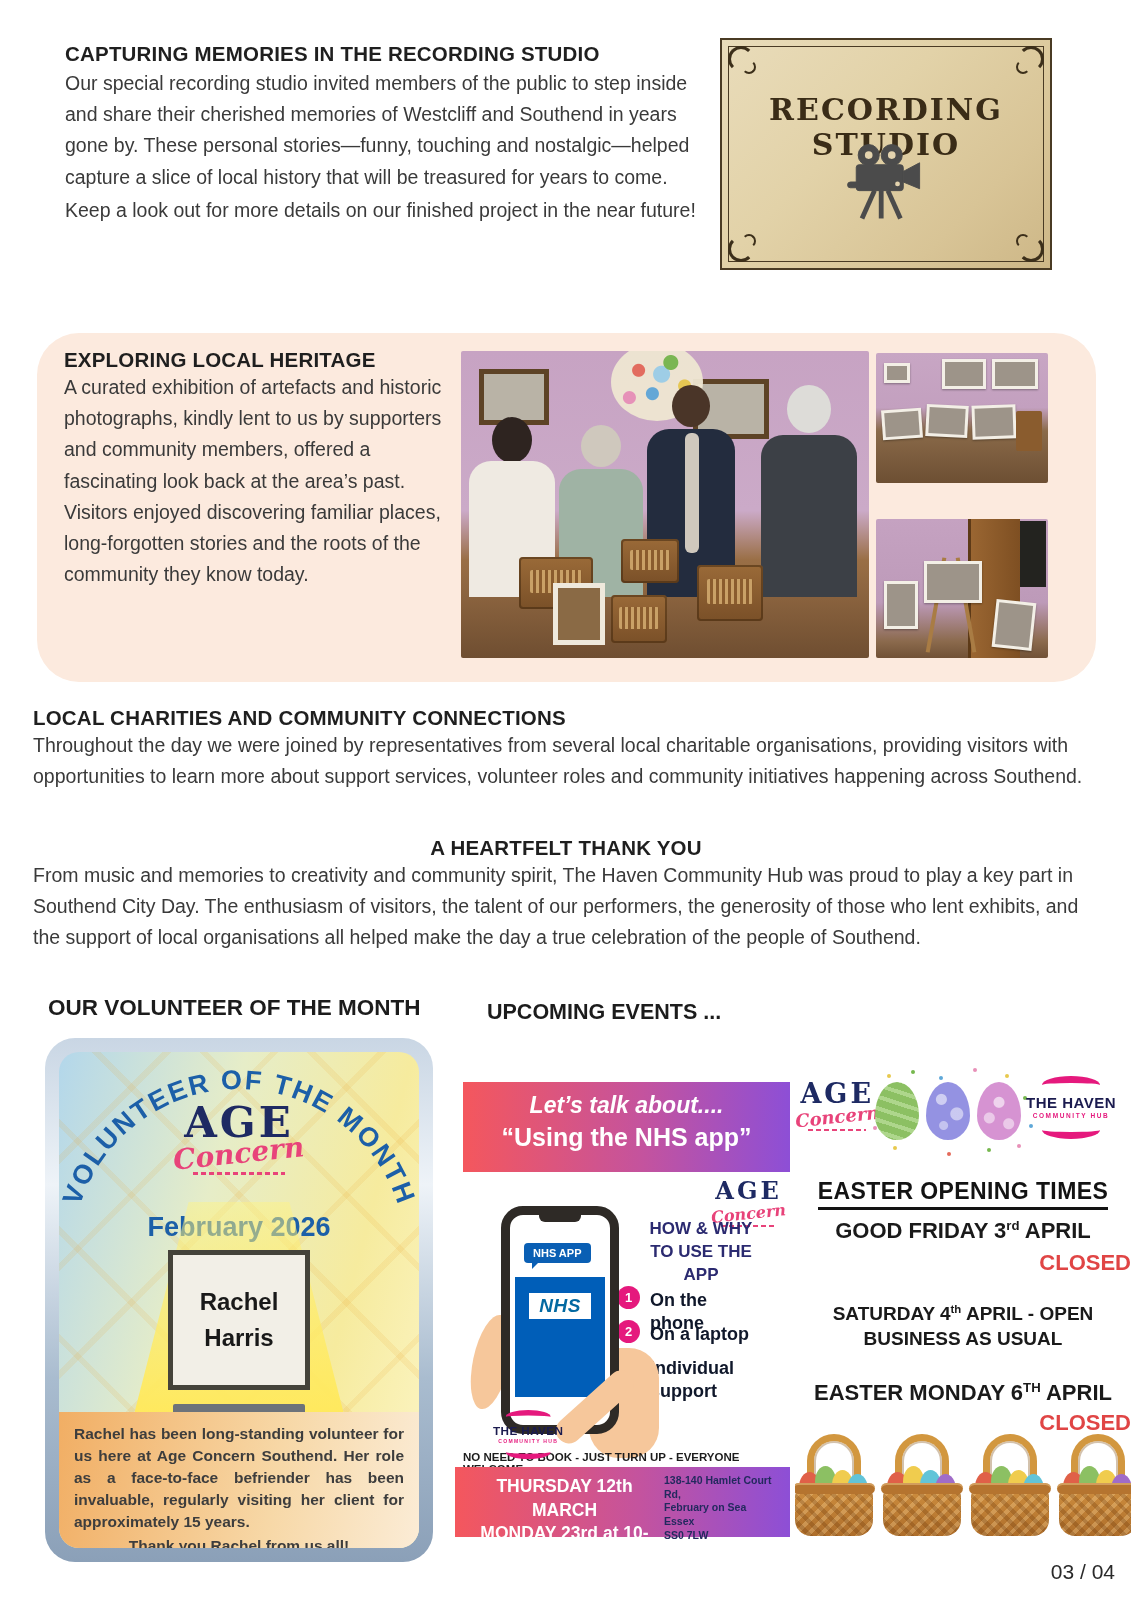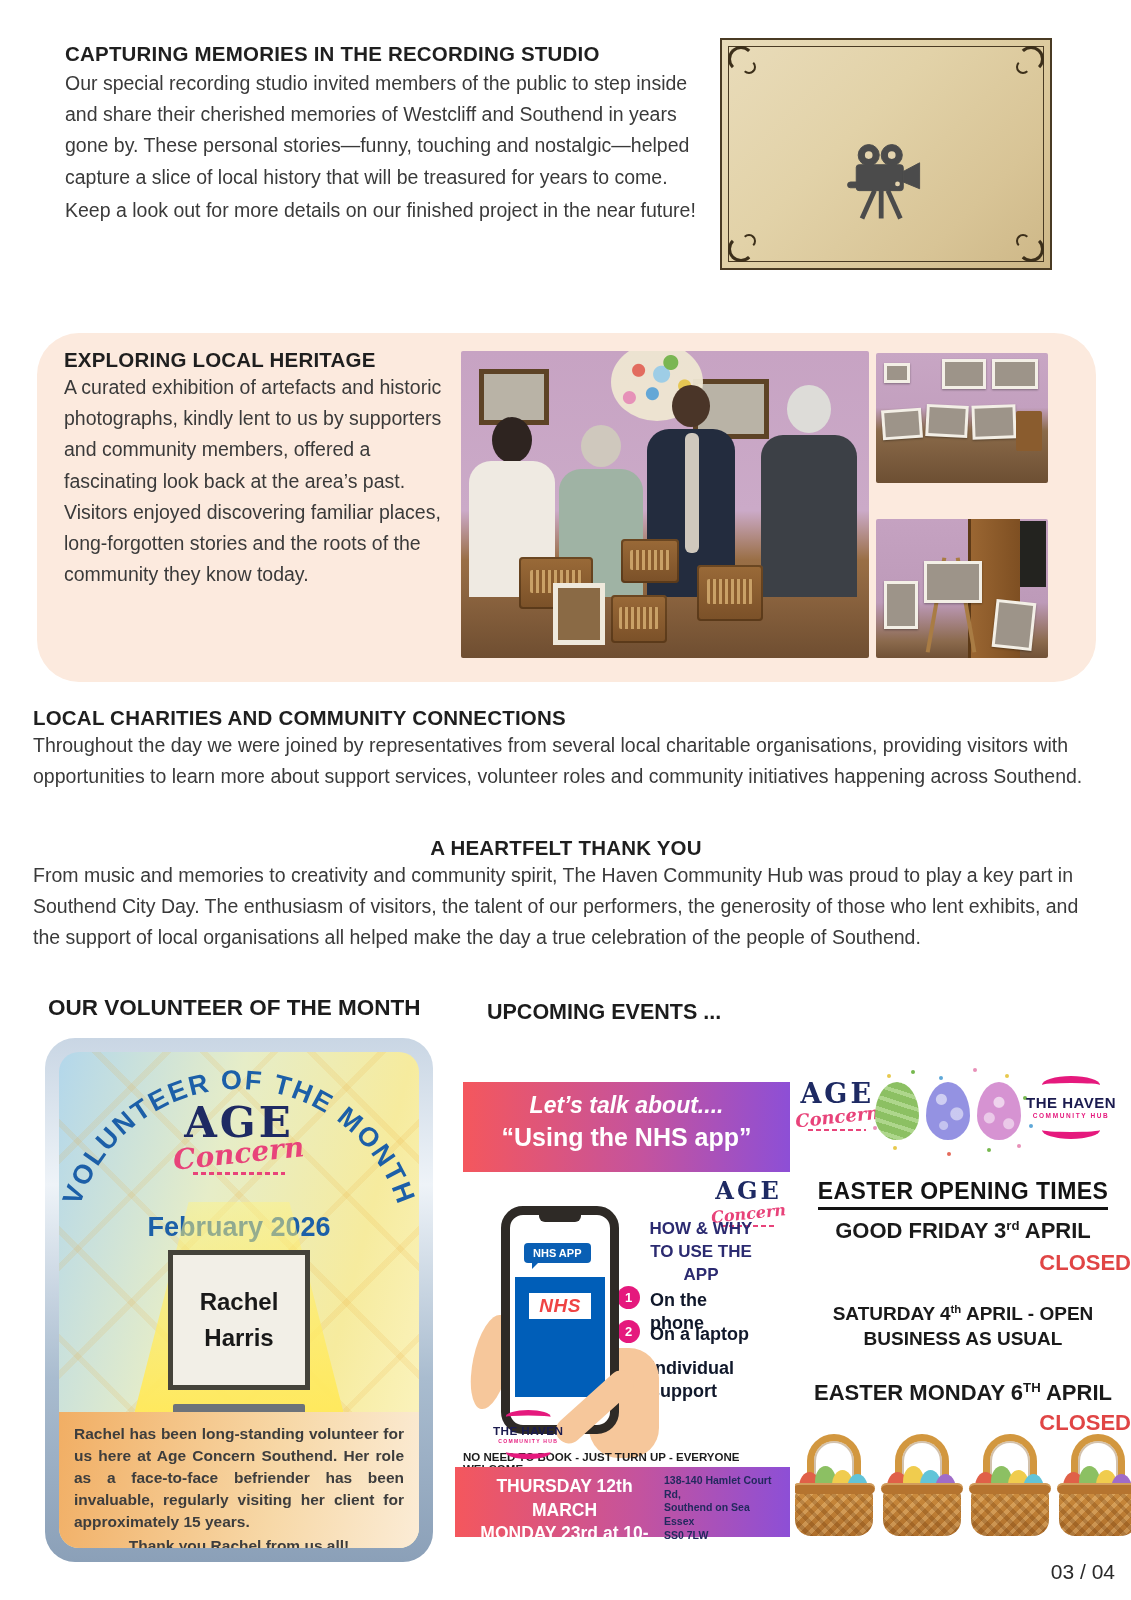--- a/index.html
+++ b/index.html
@@ -129,21 +129,21 @@
           border:9px solid #2e2a26; border-radius:22px; }
   .notch { position:absolute; left:50%; top:-2px; transform:translateX(-50%); width:42px; height:9px;
           background:#2e2a26; border-radius:0 0 6px 6px; }
   .bubble { position:absolute; left:14px; top:28px; background:#0a5fb4; color:#fff; font-size:11px;
           font-weight:800; padding:4px 9px; border-radius:4px; }
   .bubble::after { content:""; position:absolute; left:8px; bottom:-6px; border:6px solid transparent;
           border-top-color:#0a5fb4; border-left-color:#0a5fb4; }
   .nhs-screen { position:absolute; left:5px; top:62px; width:90px; height:120px; background:#005EB8; }
   .nhs-logo-box { position:absolute; left:50%; top:16px; transform:translateX(-50%); width:62px; height:26px;
           background:#fff; display:flex; align-items:center; justify-content:center; }
-  .nhs-logo-txt { color:#ef4444; font-weight:bold; font-style:italic; font-size:19px; letter-spacing:.5px; }
+  .nhs-logo-txt { color:#0369a1; font-weight:bold; font-style:italic; font-size:19px; letter-spacing:.5px; }
   .finger { position:absolute; background:#f6c79b; border-radius:14px; }
   .noneed { position:absolute; left:8px; top:393px; width:290px; font-size:11.5px; font-weight:800; color:#1c1c1c; }
   .haven-sm { position:absolute; right:0; top:352px; transform:scale(.78); transform-origin:top right; }
   .nhs-bot { position:absolute; left:0; top:409px; width:335px; height:70px;
           background:linear-gradient(90deg,#f4575d 0%,#c4539e 55%,#8d4fd6 100%); color:#fff; }
   .nb-left { position:absolute; left:12px; top:8px; width:195px; }
   .nb-d { font-size:17.5px; font-weight:800; line-height:1.35;text-align:center; }
   .nb-ph { font-size:11px; font-weight:800; text-align:center; margin-top:2px; }
   .nb-addr { position:absolute; right:8px; top:7px; width:118px; text-align:left;
           color:#23295e; font-size:10.5px; font-weight:800; line-height:1.3; }
@@ -206,20 +206,21 @@
     <p class="body-txt">Our special recording studio invited members of the public to step inside and share their cherished memories of Westcliff and Southend in years gone by. These personal stories—funny, touching and nostalgic—helped capture a slice of local history that will be treasured for years to come.</p>
     <p class="body-txt">Keep a look out for more details on our finished project in the near future!</p>
   </div>
 
   <div class="sign">
     <div class="sign-inner"></div>
     <div class="flourish fl-tl"></div>
     <div class="flourish fl-tr"></div>
     <div class="flourish fl-bl"></div>
     <div class="flourish fl-br"></div>
+    <div class="sign-title">RECORDING STUDIO</div>
     <svg class="sign-cam" width="96" height="84" viewBox="0 0 100 84">
       <g fill="#4b4b4b" stroke="#4b4b4b">
         <circle cx="32" cy="14" r="11"></circle>
           <circle cx="56" cy="14" r="11"></circle>
         <circle cx="32" cy="14" r="4" fill="#e3d3ae" stroke="none"></circle>
           <circle cx="56" cy="14" r="4" fill="#e3d3ae" stroke="none"></circle>
         <rect x="19" y="24" width="49" height="27" rx="3"></rect>
         <polygon points="68,31 85,22 85,49 68,42"></polygon>
         <circle cx="62" cy="44" r="2.5" fill="#e3d3ae" stroke="none"></circle>
         <line x1="38" y1="51" x2="25" y2="80" stroke-width="5"></line>
@@ -378,21 +379,21 @@
     </div>
 
     <div class="nhs-bot">
       <div class="nb-left">
         <div class="nb-d">THURSDAY  12th MARCH</div>
         <div class="nb-d">MONDAY  23rd  at 10-12pm</div>
         <div class="nb-ph">01702 345373</div>
       </div>
       <div class="nb-addr">
         <div>138-140 Hamlet Court Rd,</div>
-        <div>Southend on Sea</div>
+        <div>February on Sea</div>
         <div>Essex</div>
         <div>SS0 7LW</div>
       </div>
     </div>
   </div>
 
   <div class="easter">
     <div class="e-age">
       <div class="age-word" style="font-size:27px;">AGE</div>
       <div class="concern-word" style="font-size:18px;margin-top:-6px;">Concern</div>

